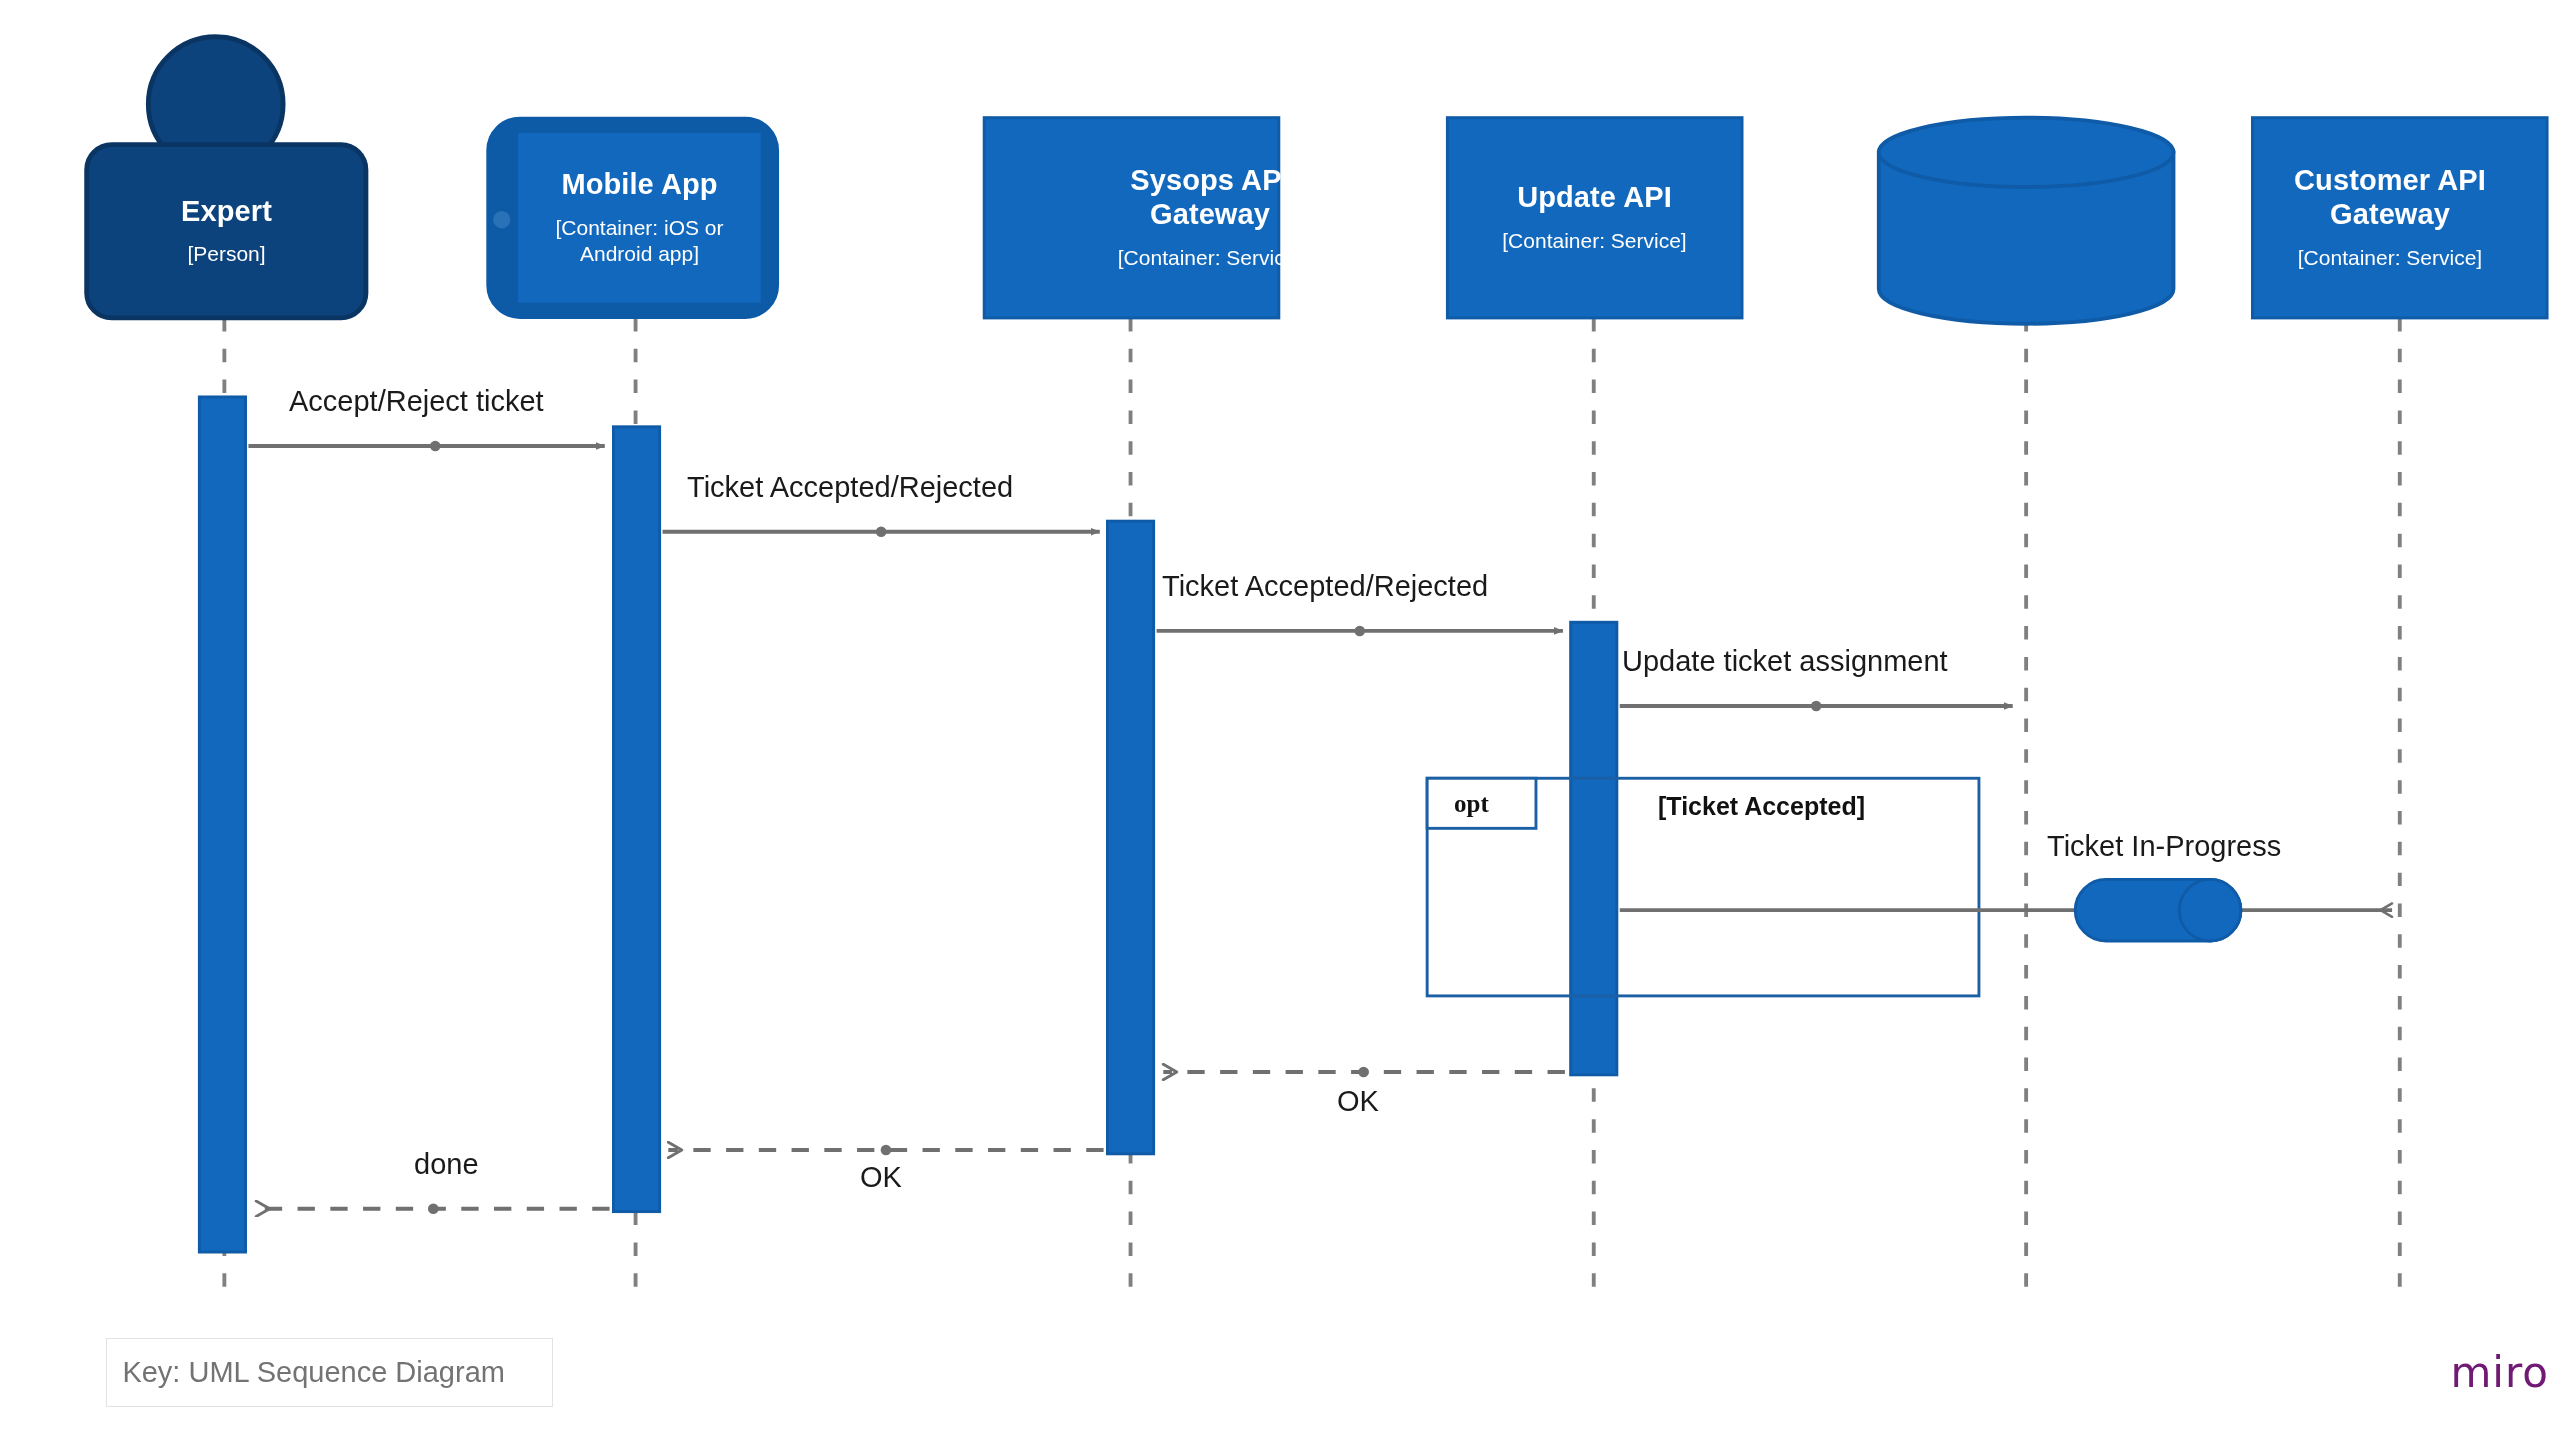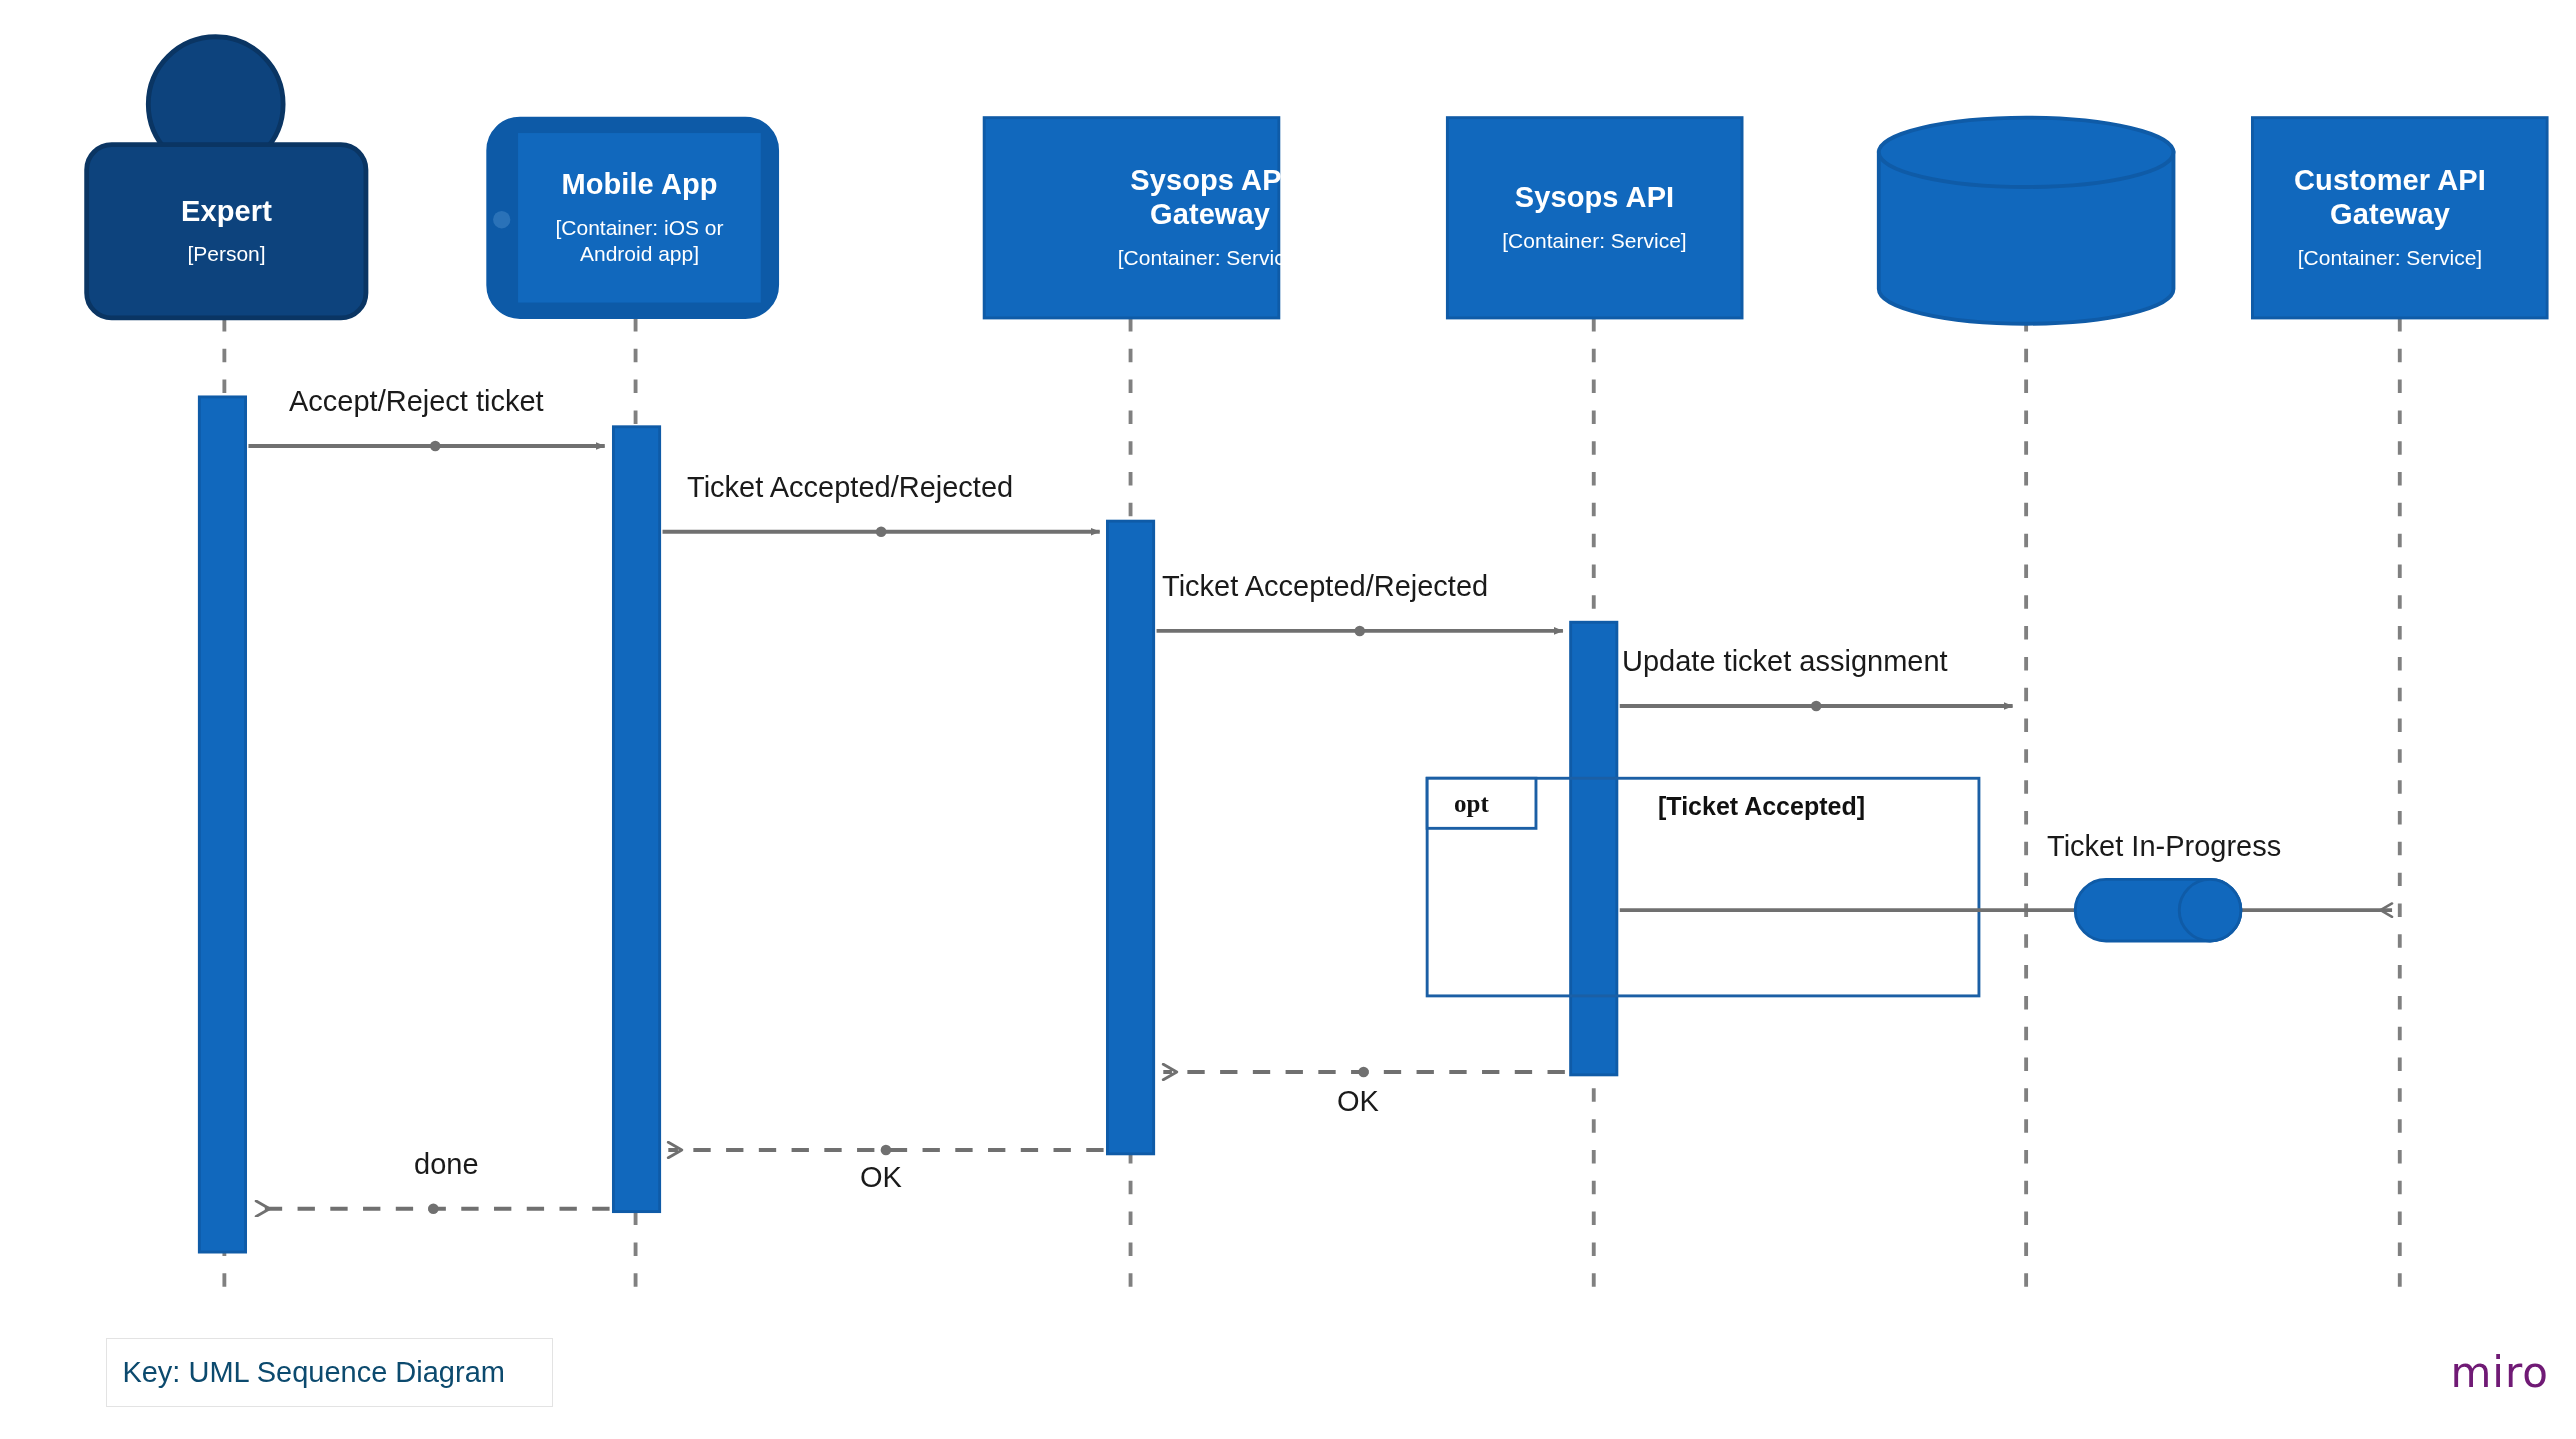--- a/index.html
+++ b/index.html
@@ -70,21 +70,21 @@
     top: 1338px;
     width: 447px;
     height: 69px;
     border: 1.9px solid #e3e3e3;
     background: #ffffff;
     box-sizing: border-box;
     display: flex;
     align-items: center;
     padding-left: 15.4px;
     font-size: 29px;
-    color: #0c4a6e;
+    color: #737373;
   }
   .watermark {
     position: absolute;
     right: 27px;
     top: 1348px;
     font-size: 42px;
     color: #701a75;
     letter-spacing: 1px;
     font-family: "DejaVu Sans", sans-serif;
   }
@@ -212,21 +212,21 @@
     <div class="node-title">Expert</div>
     <div class="node-sub">[Person]</div>
   </div>
 
   <div class="node-label-wrap" style="left:1020px; top:117px; width:356px; height:200px;margin-left:12px;">
     <div class="node-title" style="max-width:223px; white-space:normal;">Sysops API Gateway</div>
     <div class="node-sub">[Container: Service]</div>
   </div>
 
   <div class="node-label-wrap" style="left:1447px; top:117px; width:295px; height:200px;">
-    <div class="node-title">Sysops API</div>
+    <div class="node-title">Update API</div>
     <div class="node-sub">[Container: Service]</div>
   </div>
 
 
   <div class="node-label-wrap" style="left:2252px; top:117px; width:276px; height:200px;">
     <div class="node-title" style="max-width:248px; white-space:normal;">Customer API Gateway</div>
     <div class="node-sub">[Container: Service]</div>
   </div>
 
   

